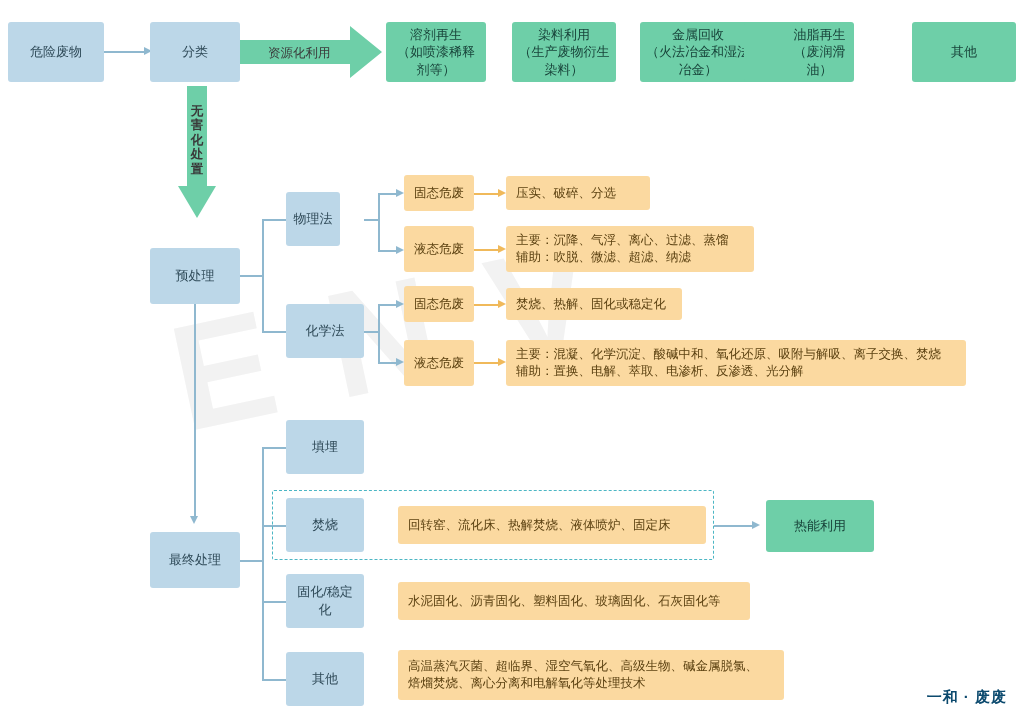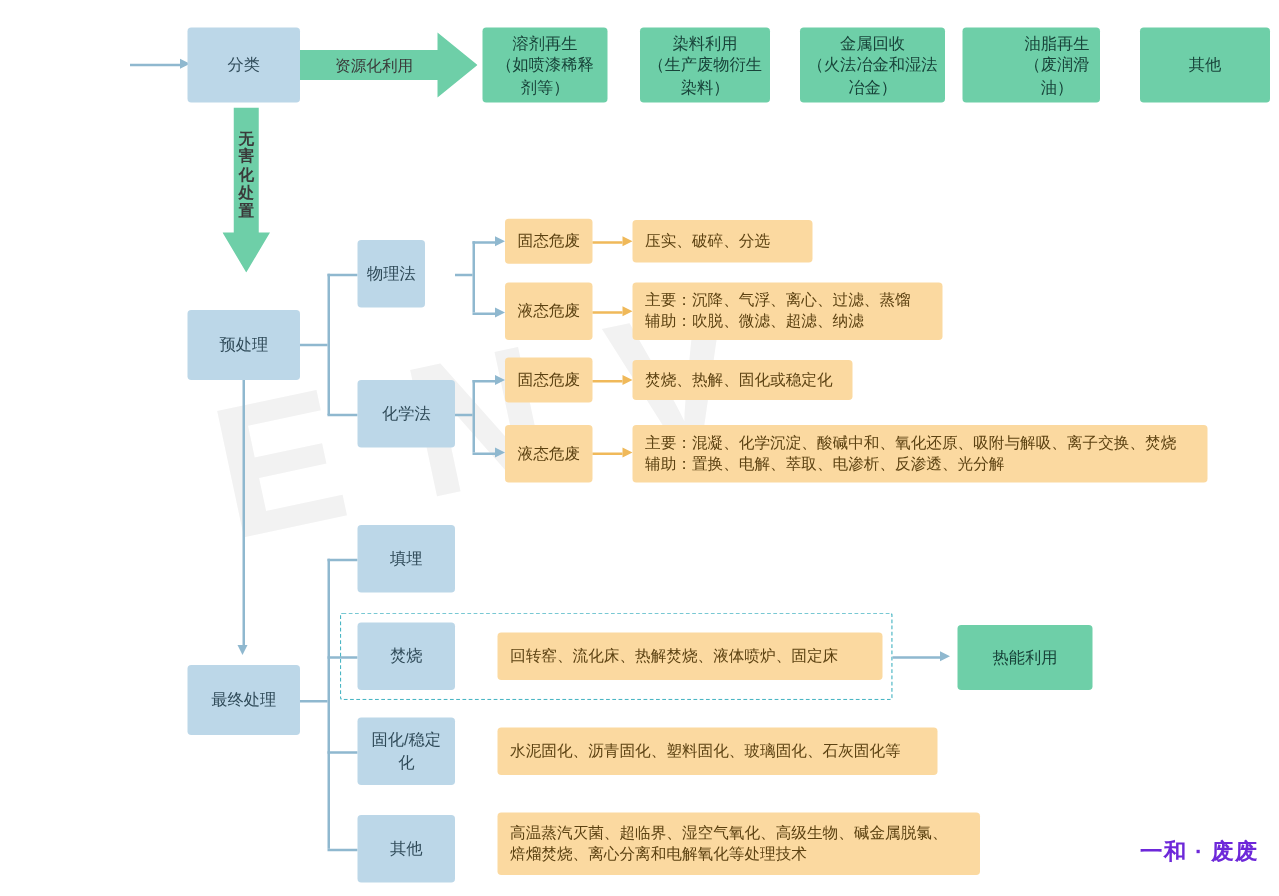--- a/index.html
+++ b/index.html
@@ -99,52 +99,53 @@
     font-size: 12.5px;
     color: #3a3a3a;
     width: 14px;
     text-align: center;
     line-height: 1.15;
     font-weight: bold;
   }
   .brand {
     position: absolute;
     right: 16px;
-    bottom: 24px;
-    font-size: 18px;
+    bottom: 10px;
+    font-size: 15px;
     font-weight: bold;
-    color: #6d28d9;
+    color: #0c4a6e;
     letter-spacing: 1px;
   }
 </style>
 </head>
 <body>
 
 <div id="canvas">
 
   <div class="wm" style="left:170px; top:250px;">E N V</div>
 
+  <div class="node blue" style="left:8px; top:22px; width:96px; height:60px;">危险废物</div>
 
   <div class="seg h" style="left:104px; top:51px; width:40px;"></div>
   <div class="arrowhead ah-blue" style="left:144px; top:47px;"></div>
 
   <div class="node blue" style="left:150px; top:22px; width:90px; height:60px;">分类</div>
 
   <svg style="position:absolute; left:240px; top:22px;" width="142" height="60">
     <polygon points="0,18 110,18 110,4 142,30 110,56 110,42 0,42" fill="#6ecfa8"></polygon>
   </svg>
   <div class="label" style="left:268px; top:45px;">资源化利用</div>
 
   <div class="node green" style="left:386px; top:22px; width:100px; height:60px; white-space:pre-line;">溶剂再生
 （如喷漆稀释剂等）</div>
   <div class="node green" style="left:512px; top:22px; width:104px; height:60px; white-space:pre-line;">染料利用
 （生产废物衍生染料）</div>
   <div class="node green" style="left:640px; top:22px; width:116px; height:60px; white-space:pre-line;">金属回收
 （火法冶金和湿法冶金）</div>
-  <div class="node green" style="left:770px; top:22px; width:110px; height:60px; white-space:pre-line;padding-left:47px;">油脂再生
+  <div class="node green" style="left:744px; top:22px; width:110px; height:60px; white-space:pre-line;padding-left:47px;">油脂再生
 （废润滑油）</div>
   <div class="node green" style="left:912px; top:22px; width:104px; height:60px;">其他</div>
 
   <svg style="position:absolute; left:178px; top:86px;" width="38" height="132">
     <polygon points="9,0 29,0 29,100 38,100 19,132 0,100 9,100" fill="#6ecfa8"></polygon>
   </svg>
   <div class="vlabel" style="left:190px; top:104px;">无害化处置</div>
 
   <div class="node blue" style="left:150px; top:248px; width:90px; height:56px;">预处理</div>
 

